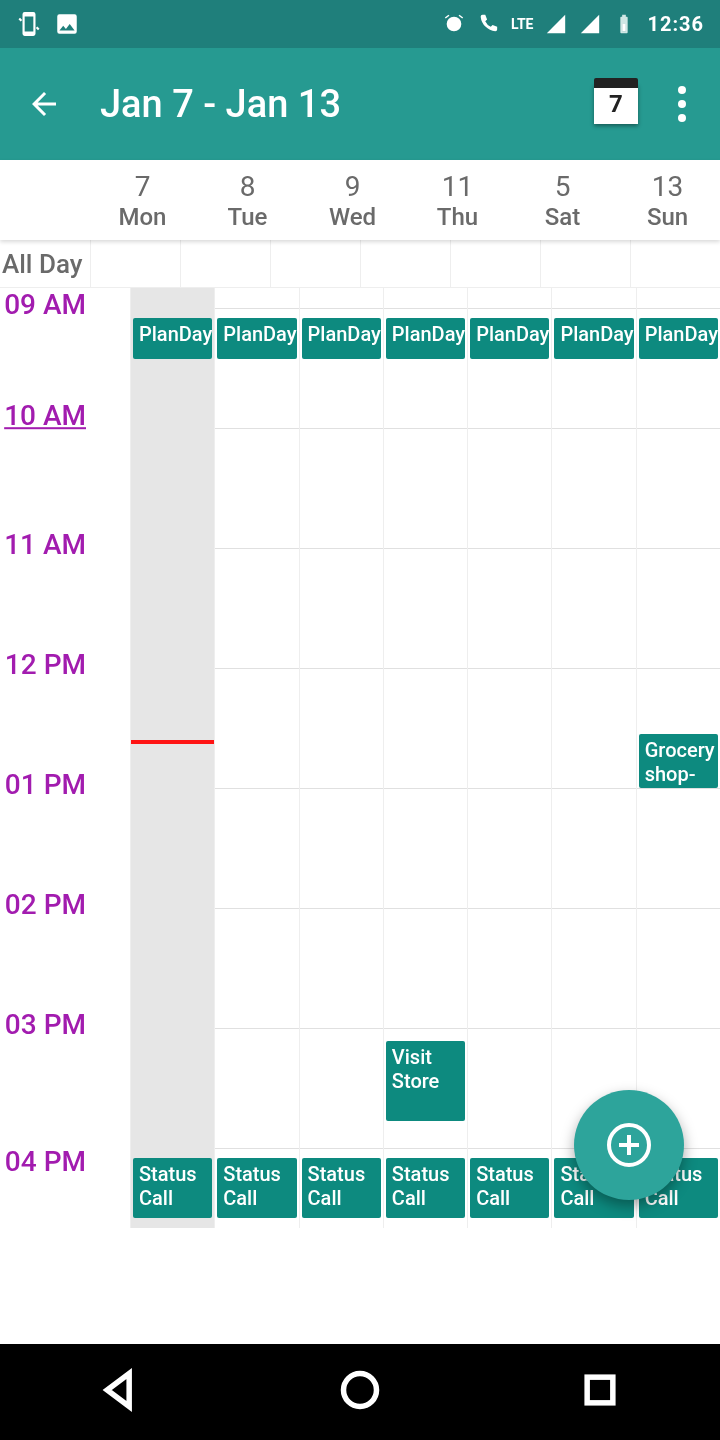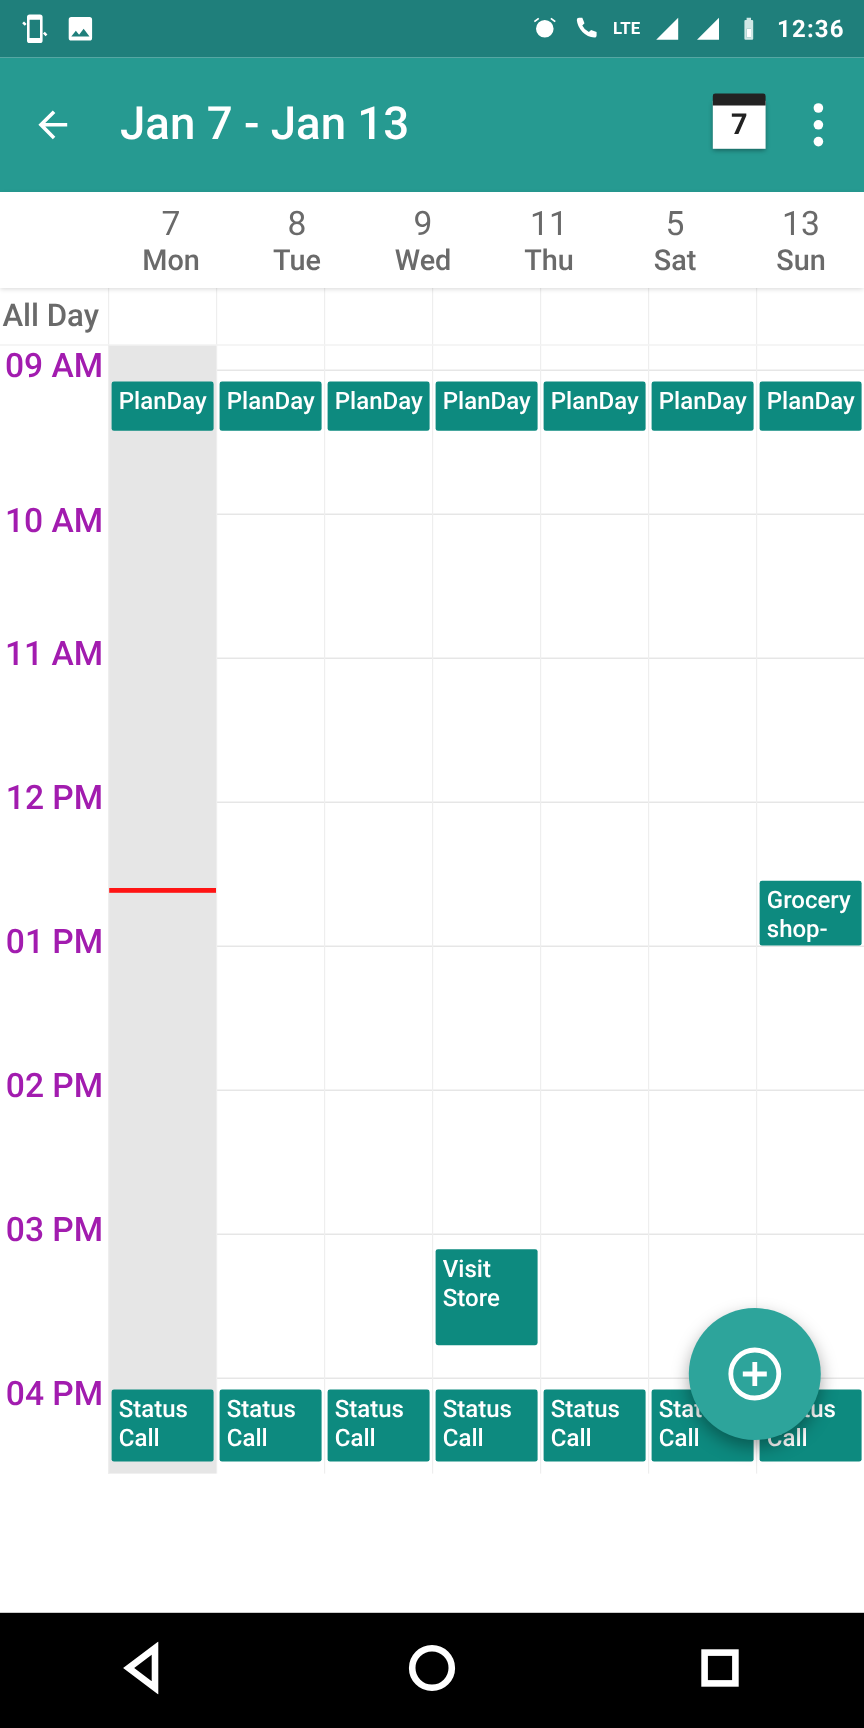--- a/index.html
+++ b/index.html
@@ -35,21 +35,21 @@
 
 .calendar-body { position: relative; height: 990px; }
 .all-day-row { display: flex; height: 48px; align-items: center; border-bottom: 1px solid #eee; }
 .all-day-label { width: 90px; flex: 0 0 90px; font-size: 26px; font-weight: 500; color: #6a6a6a; padding-left: 2px; }
 .all-day-cells { flex: 1; display: flex; height: 100%; }
 .all-day-cells .cell { flex: 1; border-left: 1px solid #eee; }
 
 .time-grid { display: flex; position: relative; height: 940px; }
 .time-gutter { width: 90px; flex: 0 0 90px; position: relative; }
 .time-label { position: absolute; right: 4px; font-size: 28px; font-weight: 500; color: #a21caf; transform: translateY(-60%); }
-.columns { flex: 1; position: relative; display: flex; }
+.columns { flex: 1; position: relative; display: flex; margin-left: 40px; }
 .col { flex: 1; border-left: 1px solid #eee; position: relative; }
 .col.today { background: #e6e6e6; }
 .hour-lines { position: absolute; inset: 0; pointer-events: none; }
 .hour-line { position: absolute; left: 0; right: 0; height: 1px; background: #e0e0e0; }
 
 .now-indicator { position: absolute; height: 4px; background: #ff1414; }
 
 .event { position: absolute; background: #0d8a7f; color: #fff; font-size: 20px; font-weight: 500; line-height: 24px; padding: 4px 6px; border-radius: 2px; overflow: hidden; }
 
 
@@ -166,21 +166,21 @@
         <div class="cell"></div>
         <div class="cell"></div>
         <div class="cell"></div>
         <div class="cell"></div>
         <div class="cell"></div>
       </div>
   </div>
   <div class="time-grid">
     <div class="time-gutter" id="time-gutter">
         <div class="time-label" style="top: 20.4px;">09 AM</div>
-        <div class="time-label" style="top: 149px;">10 AM</div>
+        <div class="time-label" style="top: 131px; text-decoration: underline;">10 AM</div>
         <div class="time-label" style="top: 260.4px;">11 AM</div>
         <div class="time-label" style="top: 380.4px;">12 PM</div>
         <div class="time-label" style="top: 500.4px;">01 PM</div>
         <div class="time-label" style="top: 620.4px;">02 PM</div>
         <div class="time-label" style="top: 740.4px;">03 PM</div>
         <div class="time-label" style="top: 877px;">04 PM</div>
       </div>
     <div class="columns" id="columns">
       <div class="hour-lines" id="hour-lines">
           <div class="hour-line" style="top: 20.4px;"></div>

